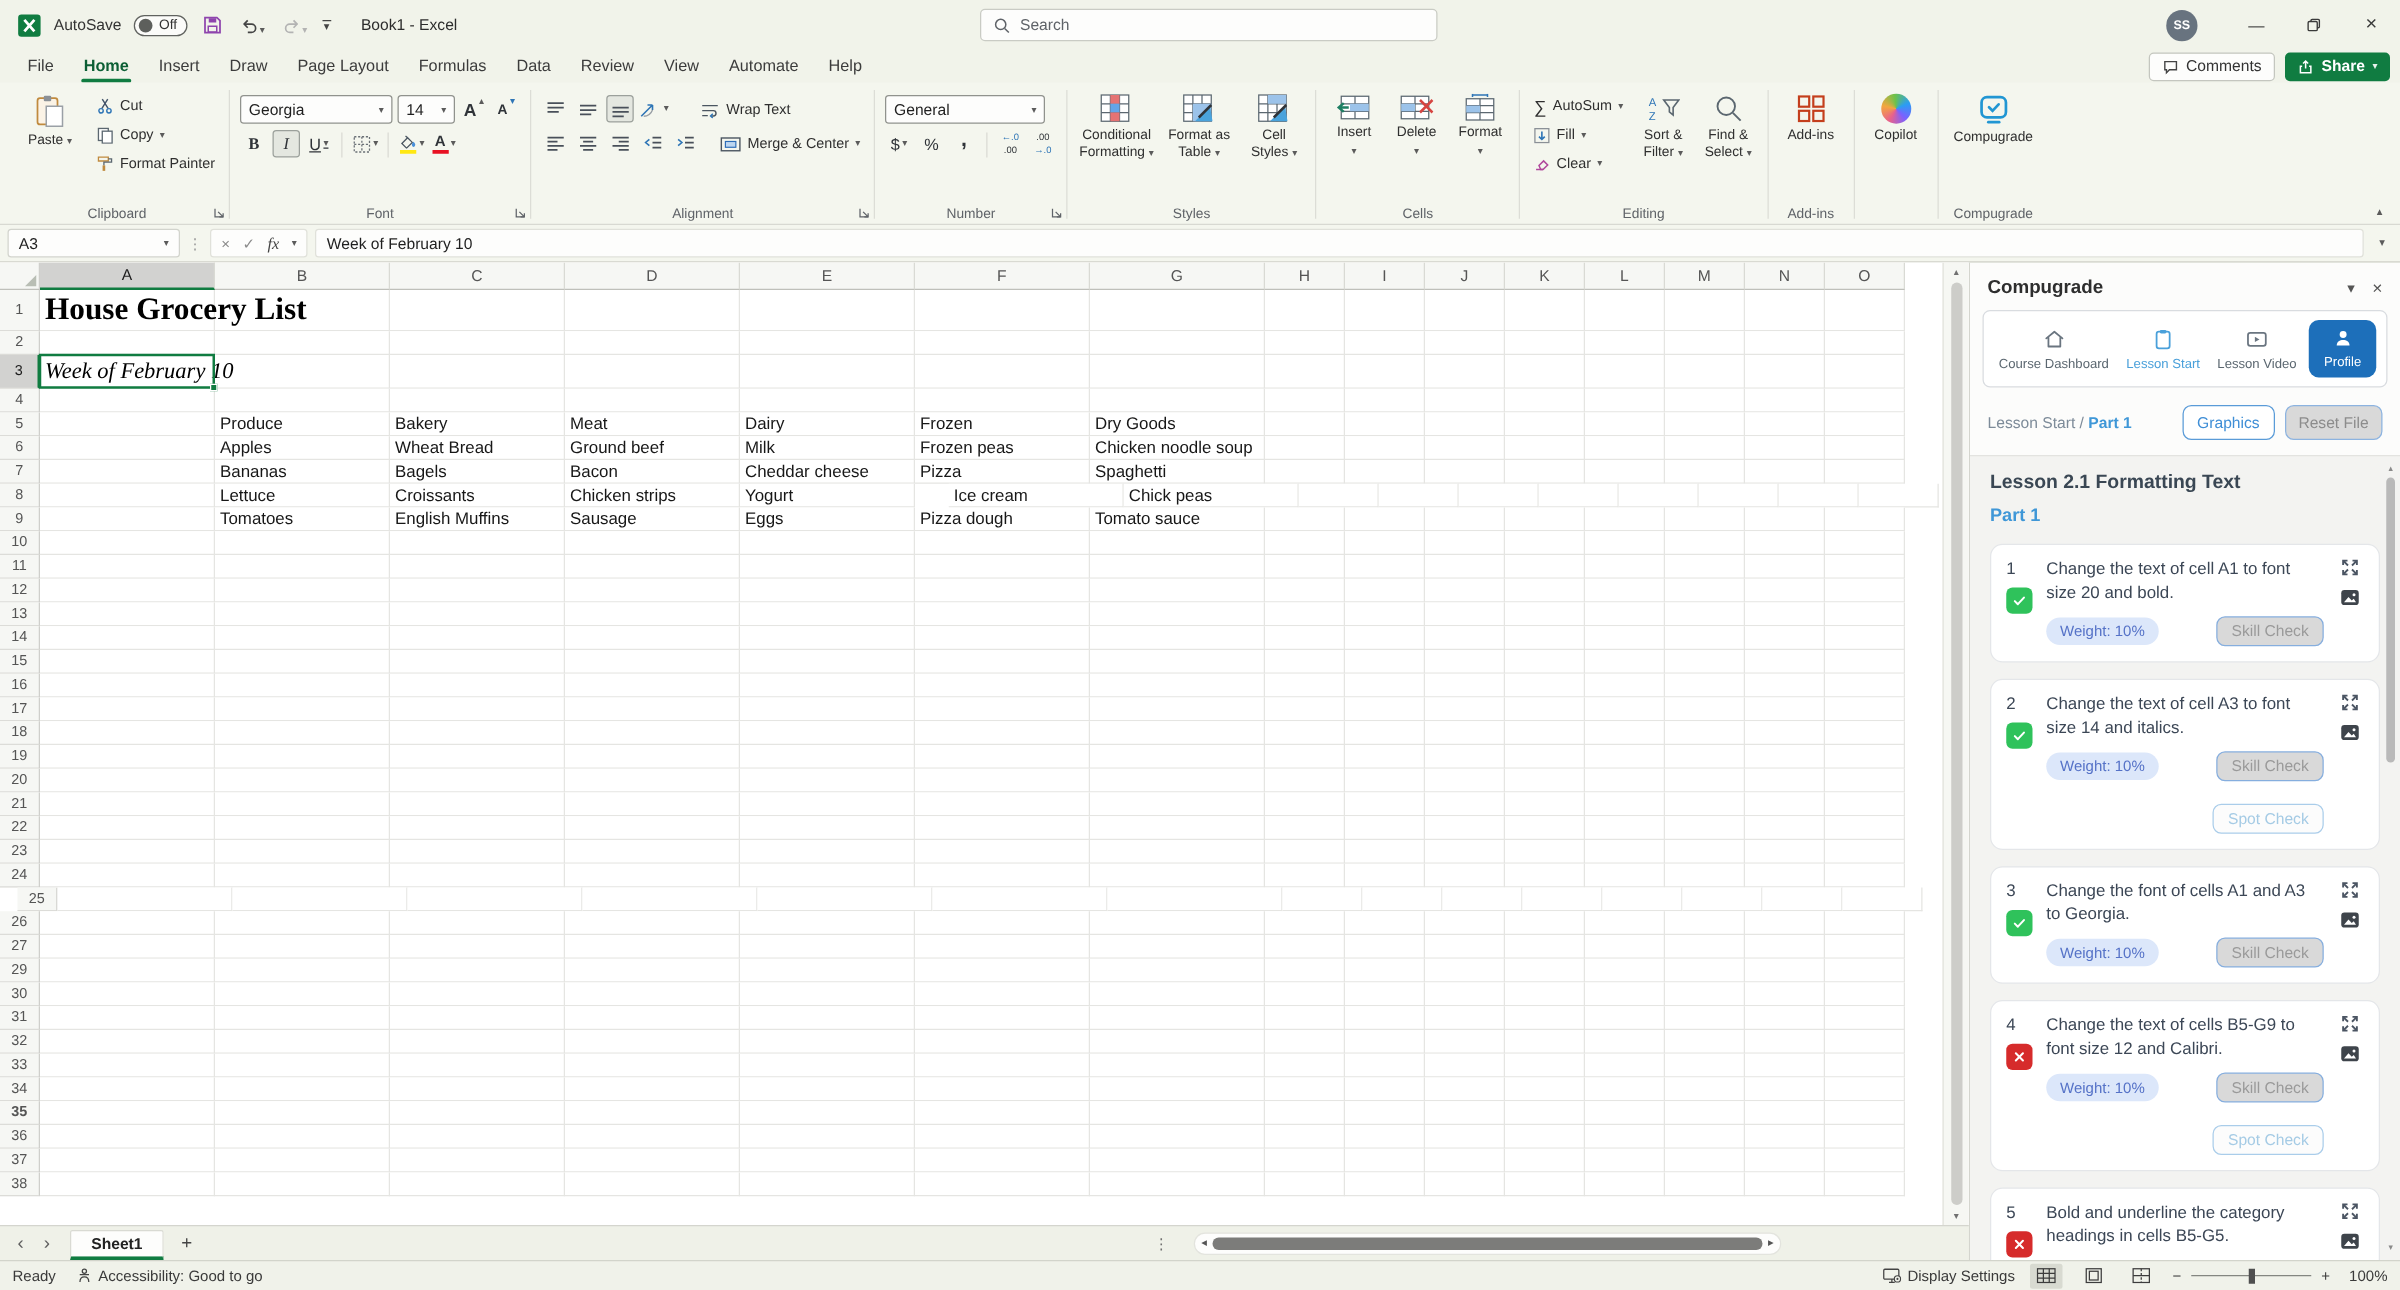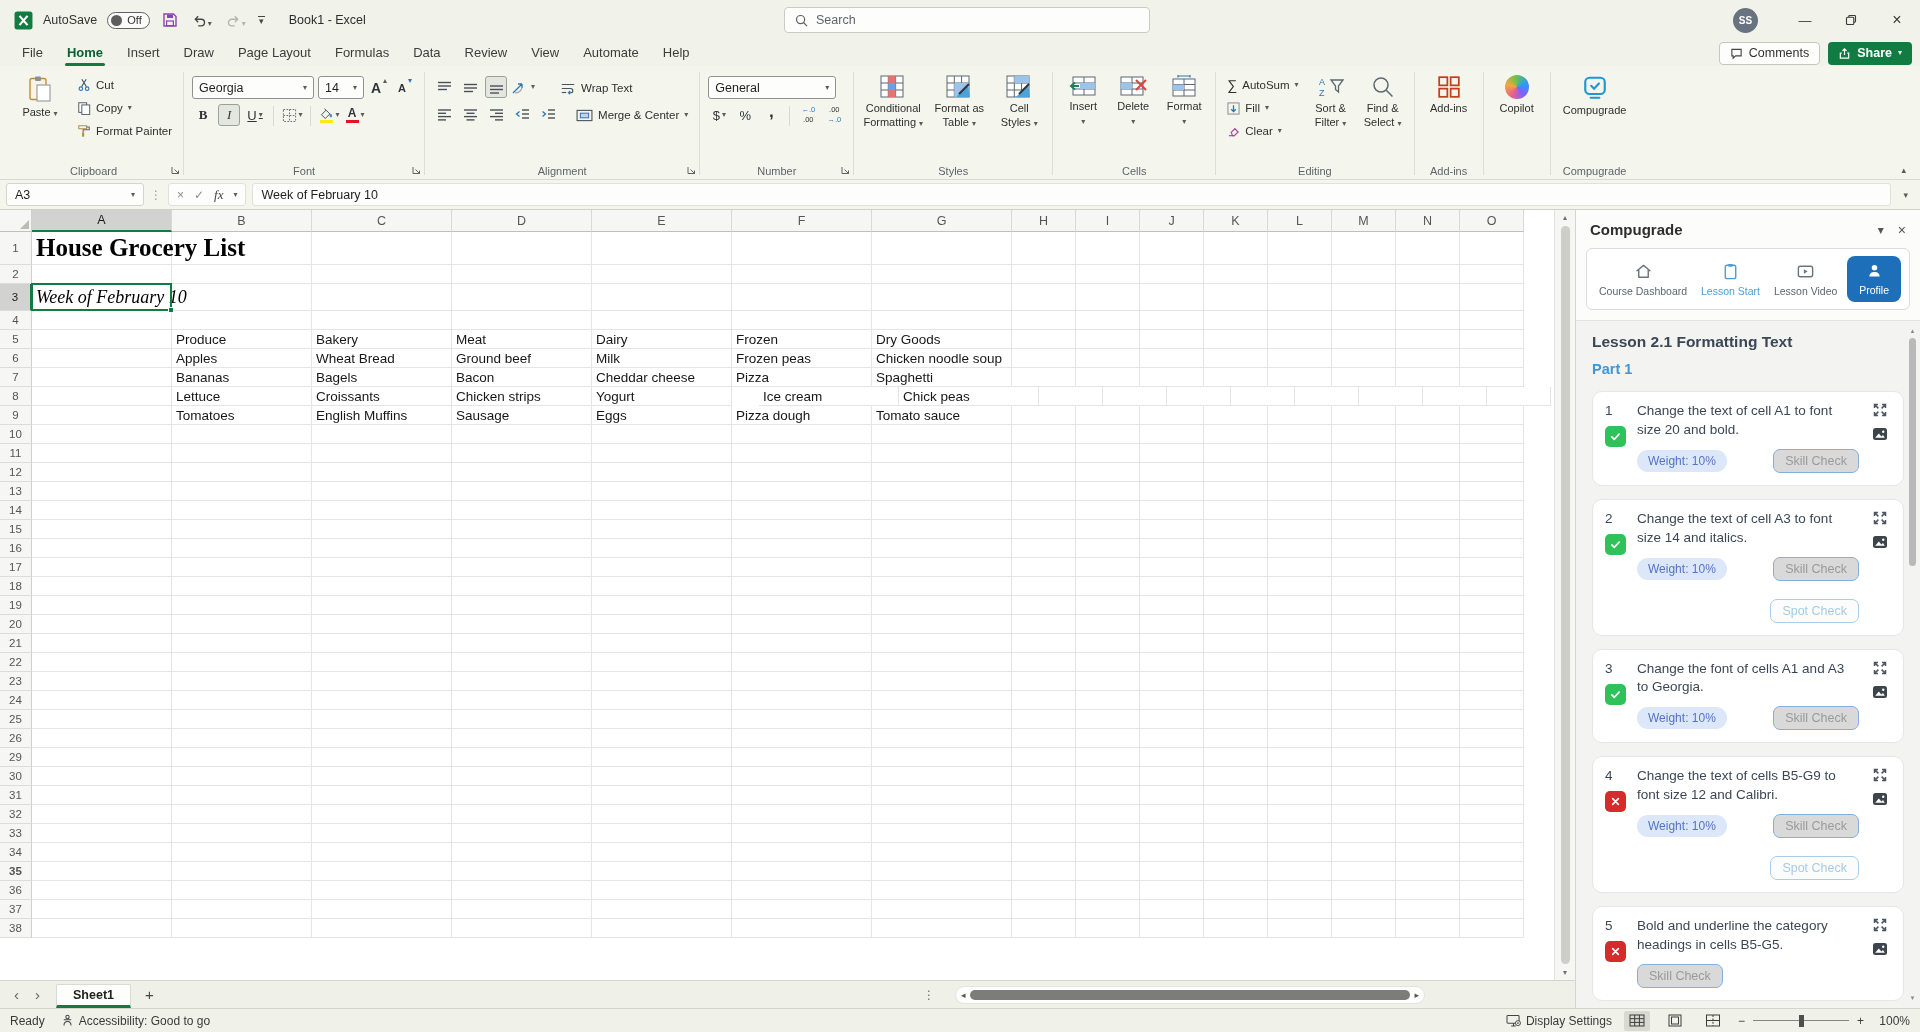--- a/index.html
+++ b/index.html
@@ -1225,40 +1225,58 @@
               <div class="g-c" style="width: 140px;"></div>
               <div class="g-c" style="width: 64px;"></div>
               <div class="g-c" style="width: 64px;"></div>
               <div class="g-c" style="width: 64px;"></div>
               <div class="g-c" style="width: 64px;"></div>
               <div class="g-c" style="width: 64px;"></div>
               <div class="g-c" style="width: 64px;"></div>
               <div class="g-c" style="width: 64px;"></div>
               <div class="g-c" style="width: 64px;"></div>
             </div>
-            <div class="g-row" style="height: 19px;">
+            <div class="g-row" style="height: 19px; padding-left: 14px;">
               <div class="g-rn">25</div>
               <div class="g-c" style="width: 140px;"></div>
               <div class="g-c" style="width: 140px;"></div>
               <div class="g-c" style="width: 140px;"></div>
               <div class="g-c" style="width: 140px;"></div>
               <div class="g-c" style="width: 140px;"></div>
               <div class="g-c" style="width: 140px;"></div>
               <div class="g-c" style="width: 140px;"></div>
               <div class="g-c" style="width: 64px;"></div>
               <div class="g-c" style="width: 64px;"></div>
               <div class="g-c" style="width: 64px;"></div>
               <div class="g-c" style="width: 64px;"></div>
               <div class="g-c" style="width: 64px;"></div>
               <div class="g-c" style="width: 64px;"></div>
               <div class="g-c" style="width: 64px;"></div>
               <div class="g-c" style="width: 64px;"></div>
             </div>
             <div class="g-row" style="height: 19px;">
               <div class="g-rn">26</div>
+              <div class="g-c" style="width: 140px;"></div>
+              <div class="g-c" style="width: 140px;"></div>
+              <div class="g-c" style="width: 140px;"></div>
+              <div class="g-c" style="width: 140px;"></div>
+              <div class="g-c" style="width: 140px;"></div>
+              <div class="g-c" style="width: 140px;"></div>
+              <div class="g-c" style="width: 140px;"></div>
+              <div class="g-c" style="width: 64px;"></div>
+              <div class="g-c" style="width: 64px;"></div>
+              <div class="g-c" style="width: 64px;"></div>
+              <div class="g-c" style="width: 64px;"></div>
+              <div class="g-c" style="width: 64px;"></div>
+              <div class="g-c" style="width: 64px;"></div>
+              <div class="g-c" style="width: 64px;"></div>
+              <div class="g-c" style="width: 64px;"></div>
+            </div>
+            <div class="g-row" style="height: 19px;">
+              <div class="g-rn">27</div>
               <div class="g-c" style="width: 140px;"></div>
               <div class="g-c" style="width: 140px;"></div>
               <div class="g-c" style="width: 140px;"></div>
               <div class="g-c" style="width: 140px;"></div>
               <div class="g-c" style="width: 140px;"></div>
               <div class="g-c" style="width: 140px;"></div>
               <div class="g-c" style="width: 140px;"></div>
               <div class="g-c" style="width: 64px;"></div>
               <div class="g-c" style="width: 64px;"></div>
               <div class="g-c" style="width: 64px;"></div>
@@ -1499,20 +1517,31 @@
             <span class="pnav-l">Lesson Video</span>
           </div>
           <div class="pnav filled">
             <svg viewBox="0 0 20 20" class="nico">
               <circle cx="10" cy="7" r="2.9" fill="currentColor"></circle>
               <path d="M4.6 16.2 c0-3.1 2.6-4.6 5.4-4.6 s5.4 1.5 5.4 4.6 Z" fill="currentColor"></path>
             </svg>
             <span class="pnav-l">Profile</span>
           </div>
         </div>
+      <div class="p-crumbrow">
+        <span class="crumb">
+          <span>Lesson Start</span>
+          <span> / </span>
+          <span class="cur">Part 1</span>
+        </span>
+        <span class="p-btns">
+          <span class="btn-graphics">Graphics</span>
+          <span class="btn-reset">Reset File</span>
+        </span>
+      </div>
       <div class="p-content">
         <div class="p-h1">Lesson 2.1 Formatting Text</div>
         <div class="p-h2">Part 1</div>
         <div id="task-list">
             <div class="task-card">
               <div class="t-left">
                 <div class="t-num">1</div>
                 <span class="t-status pass">
                   <svg viewBox="0 0 16 16">
                     <path d="M3.5 8.5 L6.5 11.5 L12.5 5" fill="none" stroke="#fff" stroke-width="2" stroke-linecap="round" stroke-linejoin="round"></path>

